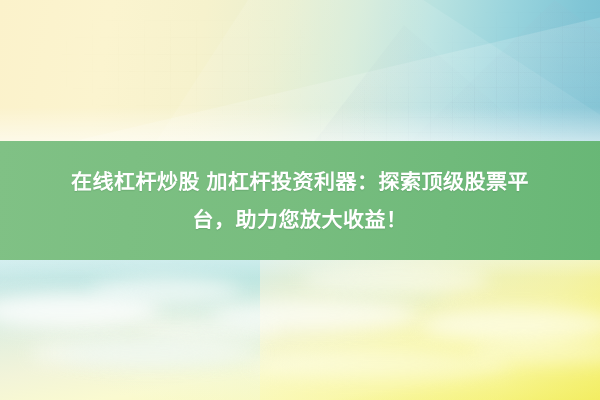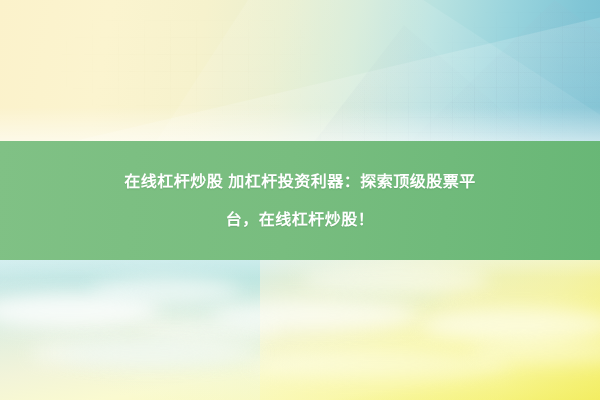--- a/index.html
+++ b/index.html
@@ -93,21 +93,21 @@
         #68b776 100%);
     display:flex;flex-direction:column;
     align-items:center;justify-content:center;
     box-sizing:border-box;
     padding:0 8px;
   }
   .headline{
     margin:0;
     color:#ffffff;
     font-weight:bold;
-    font-size:16px;
+    font-size:21px;
     line-height:38px;
     text-align:center;
     letter-spacing:.5px;
     white-space:nowrap;
     text-shadow:0 1px 1px rgba(70,130,80,.30);
   }
 
   
   .sky-scene{
     position:absolute;left:0;top:260px;width:600px;height:140px;
@@ -169,21 +169,21 @@
     <div class="facet facet-b"></div>
     <div class="facet facet-c"></div>
     <div class="facet facet-d"></div>
     <div class="grid-texture"></div>
     <div class="grid-texture2"></div>
     <div class="top-fade"></div>
   </div>
 
   <div class="green-band">
     <p class="headline">在线杠杆炒股 加杠杆投资利器：探索顶级股票平</p>
-    <p class="headline">台，在线杠杆炒股！</p>
+    <p class="headline">台，助力您放大收益！</p>
   </div>
 
   <div class="sky-scene">
     <div class="sky-tint-left"></div>
     <div class="sky-tint-right"></div>
     <div class="wisp w2"></div>
     <div class="wisp w3"></div>
     <div class="cloud c4"></div>
     <div class="cloud c2"></div>
     <div class="cloud c1"></div>

